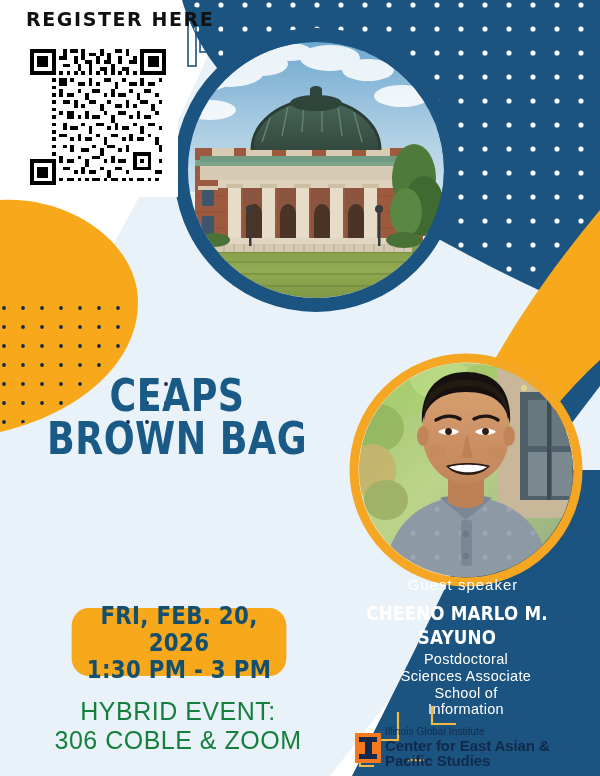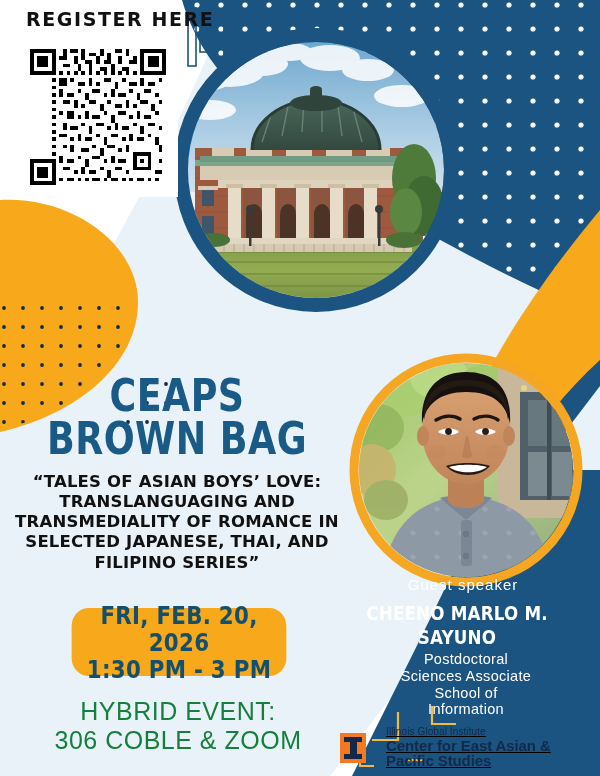--- a/index.html
+++ b/index.html
@@ -153,26 +153,25 @@
     line-height: 1.16;
     letter-spacing: 0.3px;
     font-family: "Liberation Sans", sans-serif;
     margin-top: 23px;
   }
   .speaker-title span { display: block; }
 
   
   .logo {
     position: absolute;
-    left: 340px;
+    left: 355px;
     top: 727px;
     display: flex;
     align-items: center;
-    gap: 20px;
-    text-decoration: underline;
+    gap: 4px;
   }
   .logo-mark {
     width: 26px;
     height: 30px;
     background: #f47920;
     position: relative;
     flex: 0 0 auto;
   }
   .logo-mark i {
     position: absolute;
@@ -708,21 +707,20 @@
           <rect x="34" y="35" width="1" height="1"></rect>
       </g>
     </svg>
   </div>
 
   <div class="main-title">
     <span>CEAPS</span>
     <span class="l2">BROWN BAG</span>
   </div>
 
-  <div class="subtitle">“TALES OF ASIAN BOYS’ LOVE: TRANSLANGUAGING AND TRANSMEDIALITY OF ROMANCE IN SELECTED JAPANESE, THAI, AND FILIPINO SERIES”</div>
 
   <div class="date-badge">
     <span>FRI, FEB. 20, 2026</span>
     <span>1:30 PM - 3 PM</span>
   </div>
 
   <div class="hybrid">
     <span>HYBRID EVENT:</span>
     <span>306 COBLE &amp; ZOOM</span>
   </div>

